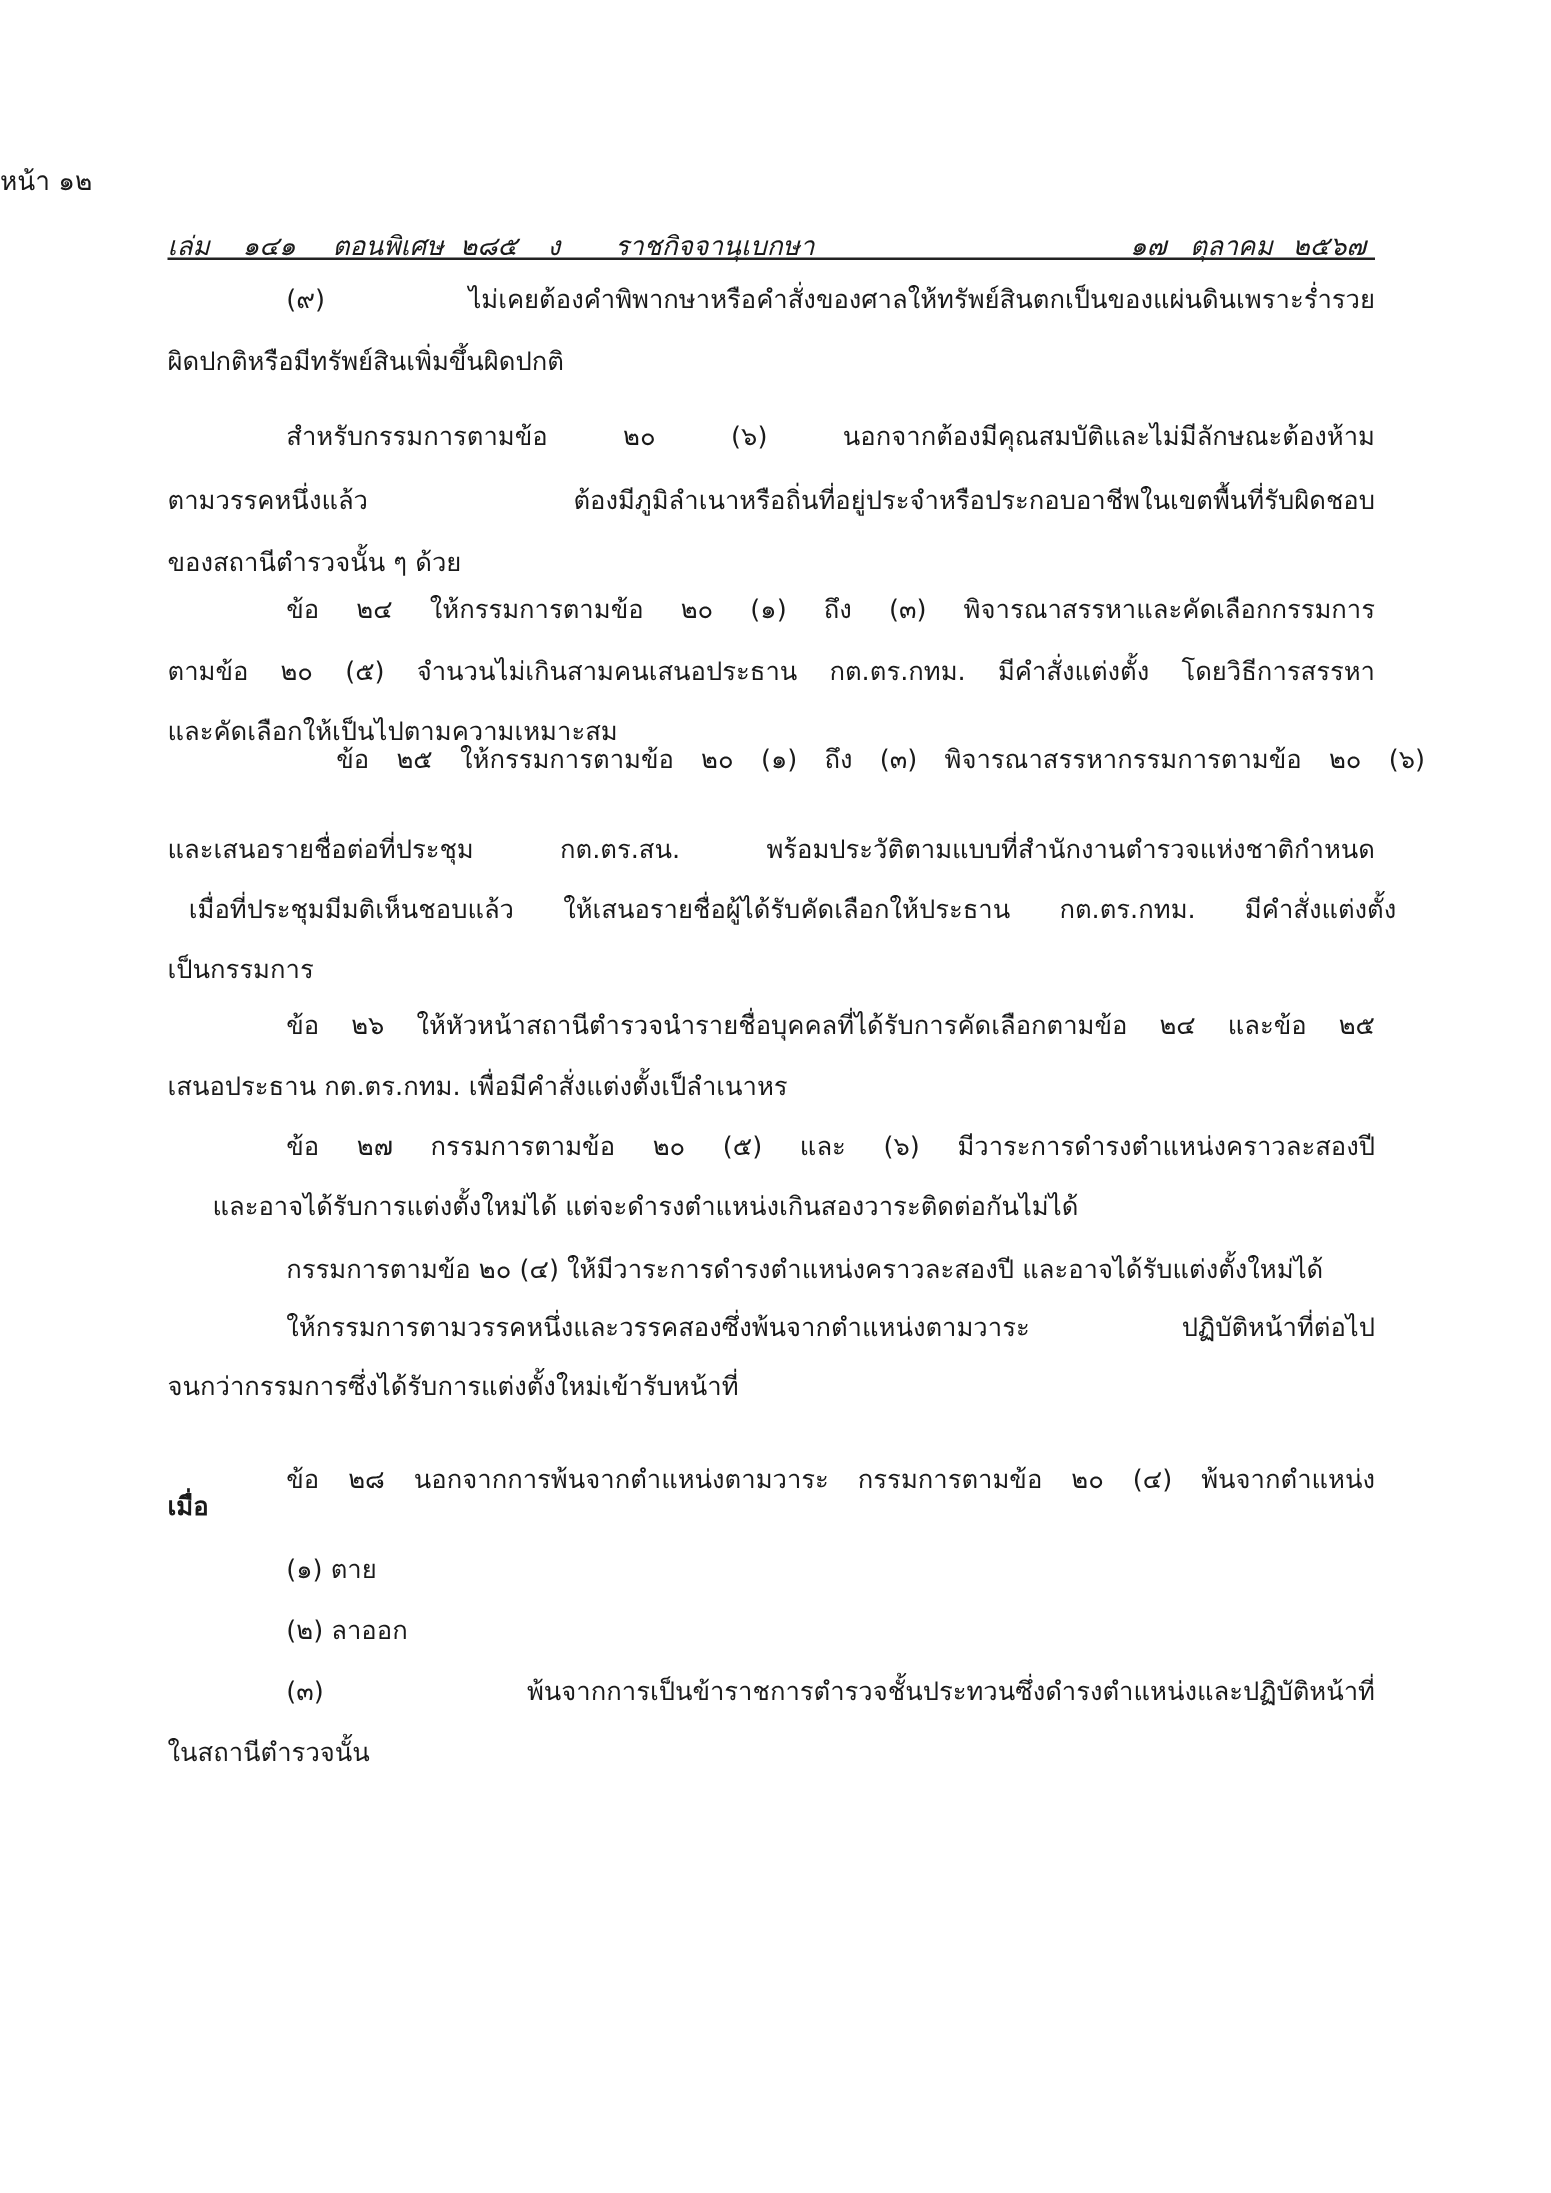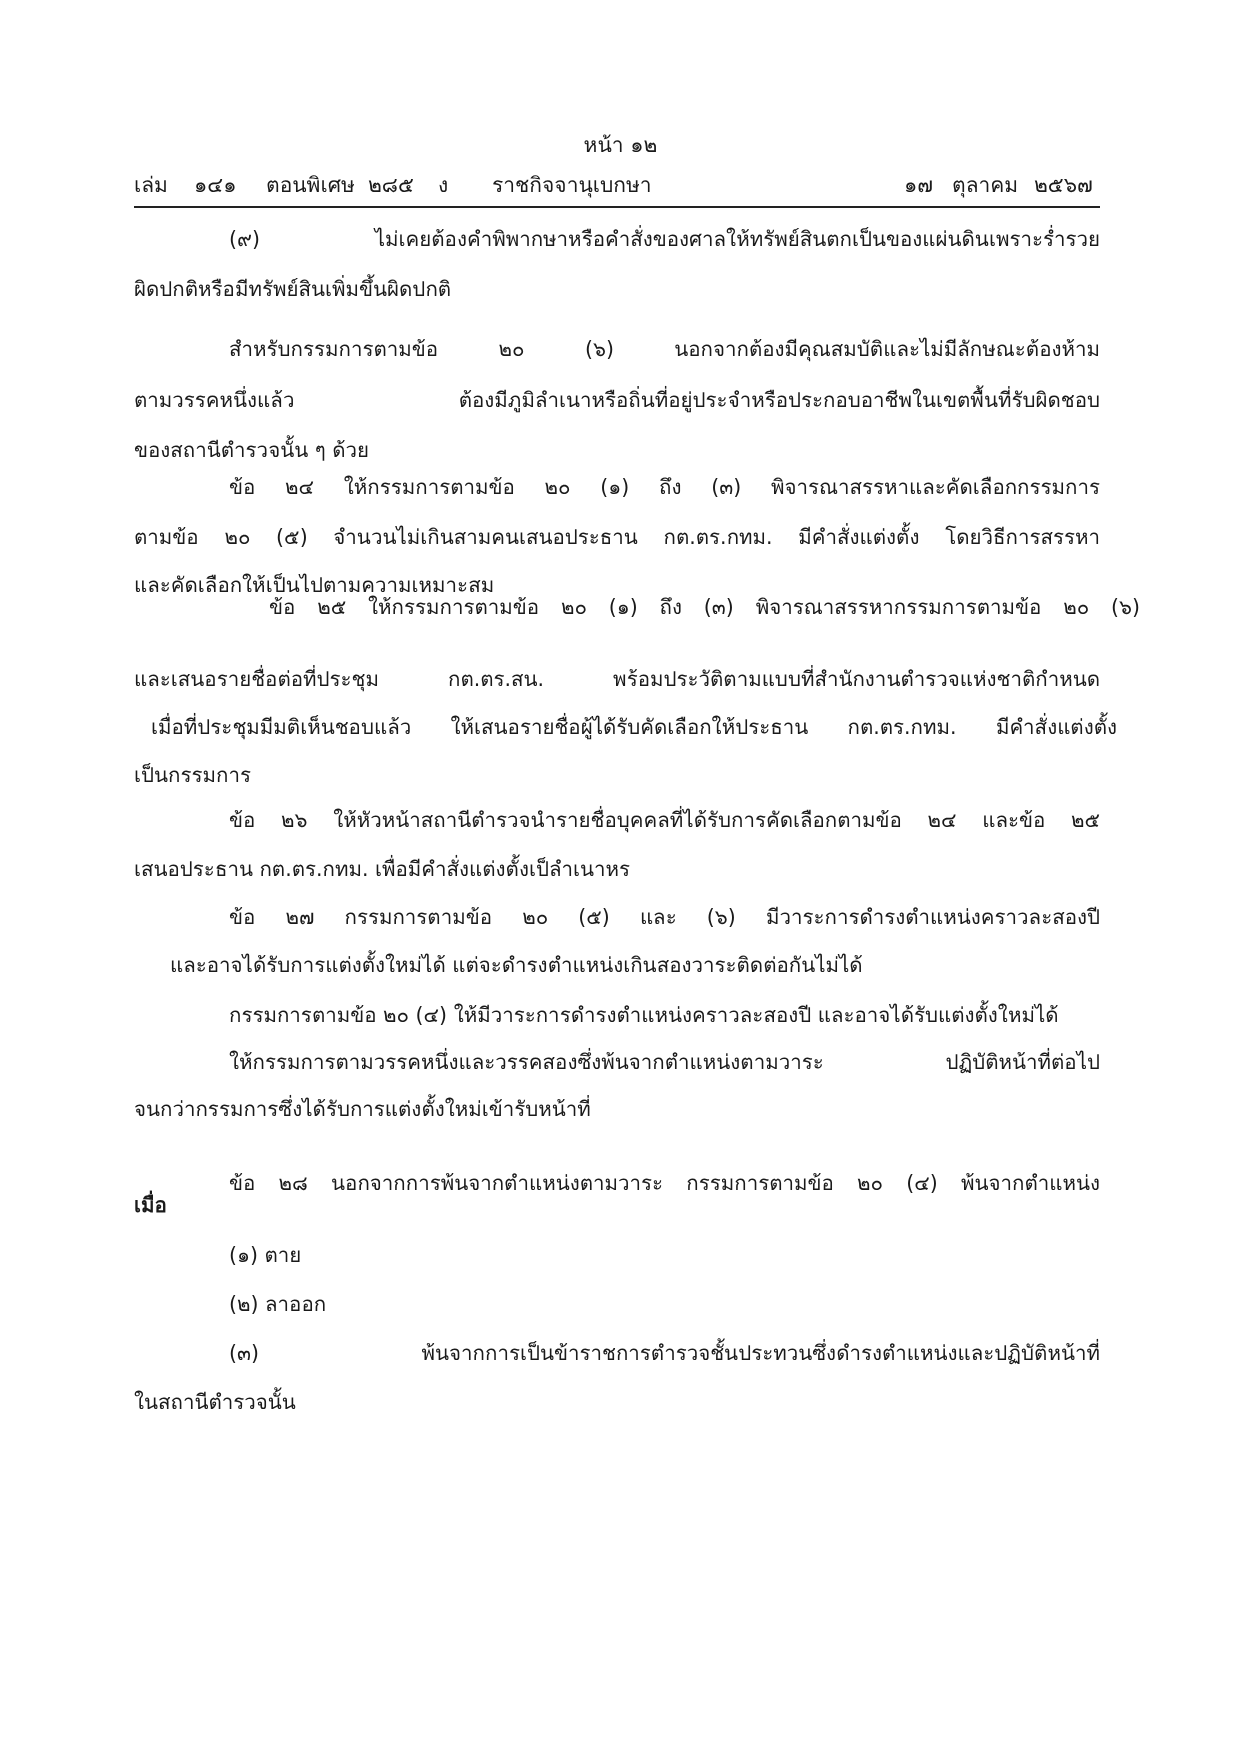--- a/index.html
+++ b/index.html
@@ -1,20 +1,20 @@
 <!DOCTYPE html>
 <html><head>
 <meta charset="utf-8">
 <style>
   html, body { margin: 0; padding: 0; background: #ffffff; }
   body { width: 1241px; height: 1754px; position: relative; overflow: hidden;
          font-family: "DejaVu Sans", "Liberation Sans", sans-serif; color: #1a1a1a; }
-  .page-num { position: absolute; top: 128px; left: 0; width: 1241px; text-align: center; font-size: 21px; }
+  .page-num { position: absolute; top: 128px; left: 0; width: 1241px; text-align: left; font-size: 21px; }
   .header-line { position: absolute; top: 168px; left: 134px; width: 966px; height: 30px; font-size: 21px; }
-  .header-line span { position: absolute; top: 0; white-space: nowrap; }
+  .header-line span { position: absolute; top: 12px; white-space: nowrap; font-style: italic; }
   .rule { position: absolute; top: 206px; left: 134px; width: 966px; height: 0; border-top: 2px solid #222; }
   .line { position: absolute; left: 134px; width: 966px; font-size: 20.5px; white-space: nowrap; line-height: 30px; }
   .line.just { text-align: justify; text-align-last: justify; }
   .line.ind { left: 229px; width: 871px; }
 </style>
 </head>
 <body>
 
 <div class="page-num">หน้า ๑๒</div>
 

